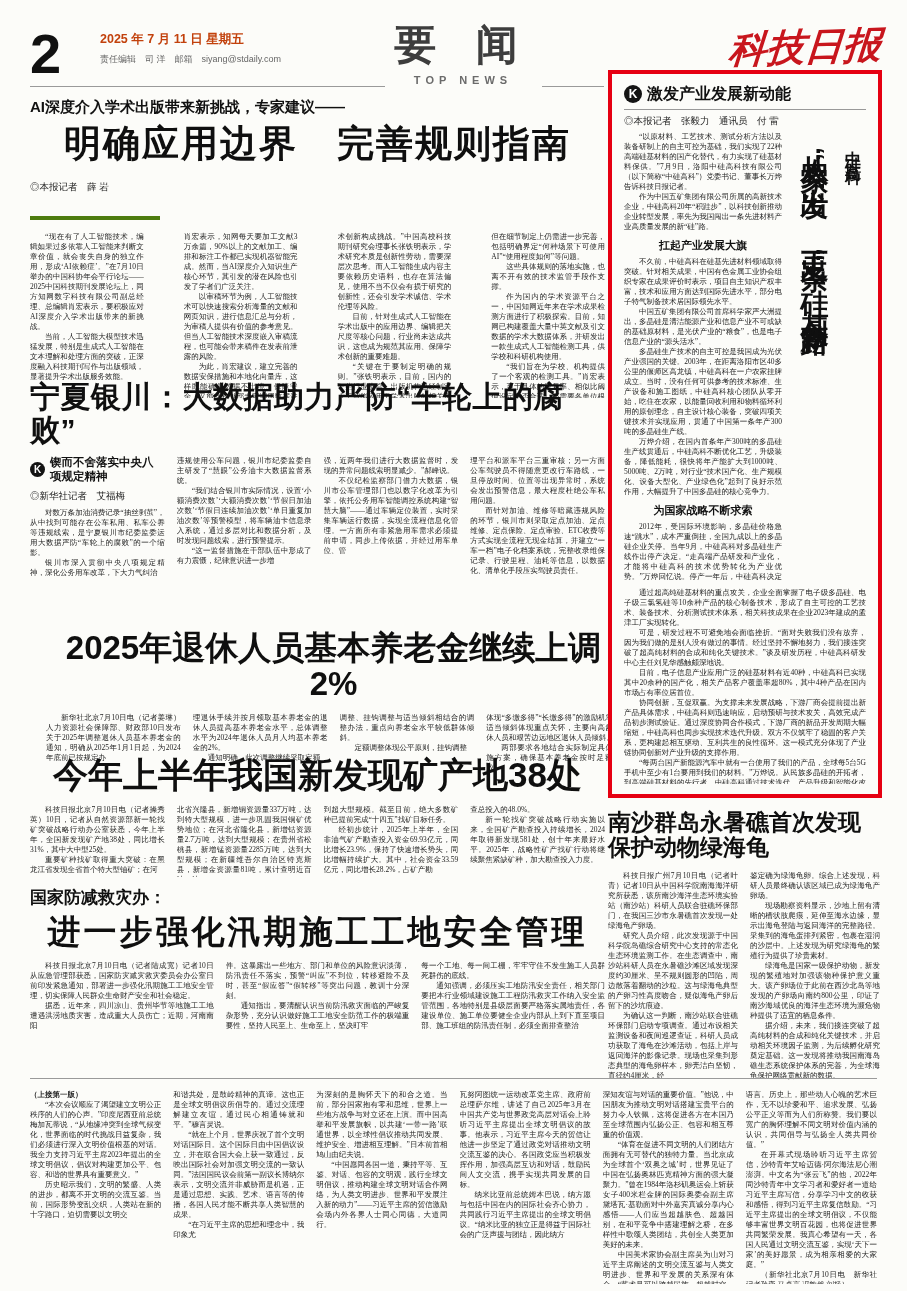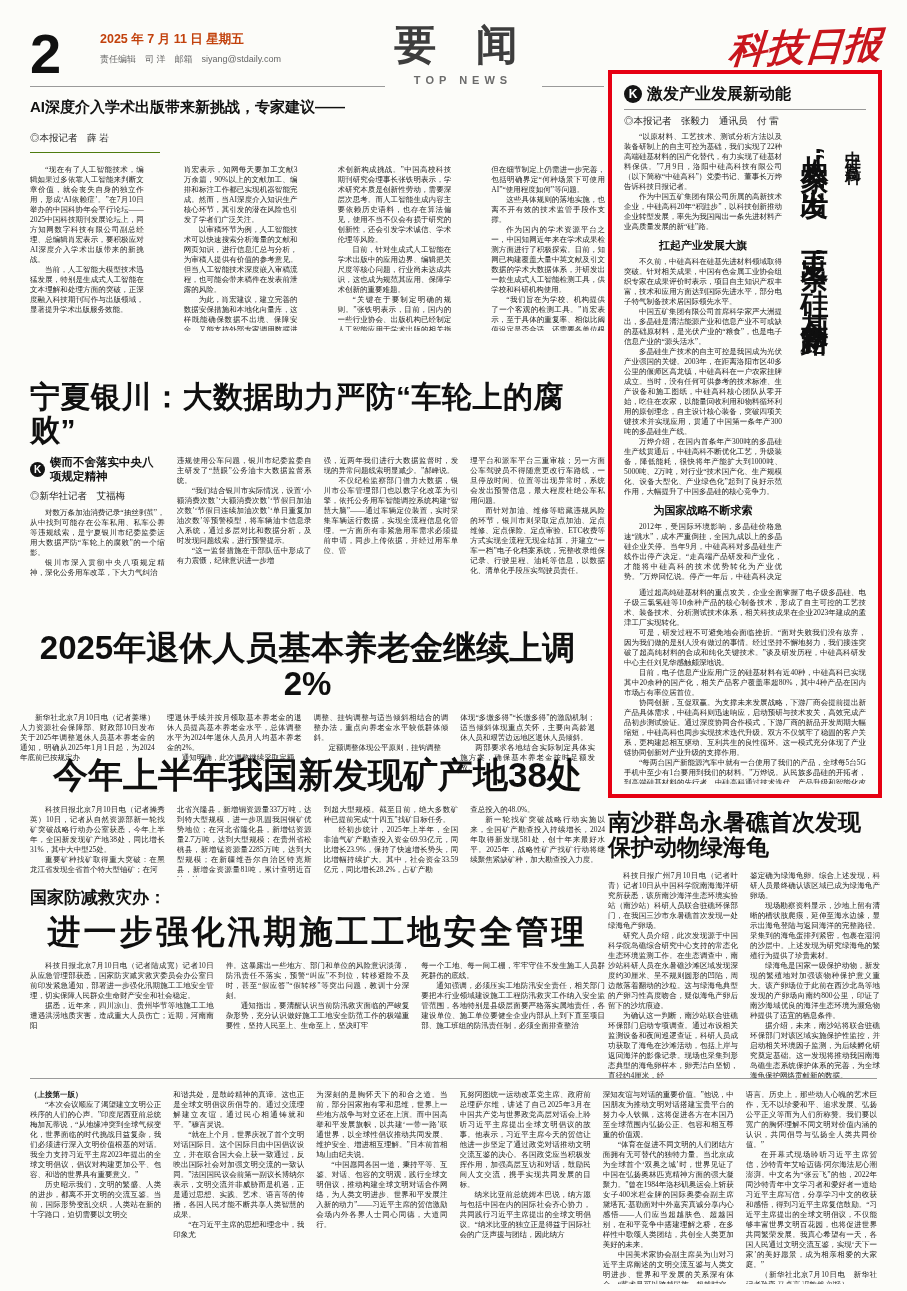--- a/index.html
+++ b/index.html
@@ -11,21 +11,21 @@
   .date-line{font:bold 12.5px/1.2 "Liberation Sans",sans-serif;color:#c2410c;}
   .editor-line{font:9px/1.2 "Liberation Sans",sans-serif;color:#666;margin-top:7px;}
   .section-title{font:bold 42px/1 "Liberation Sans",sans-serif;color:#3d3d3d;letter-spacing:14px;}
   .section-sub{font:bold 11px/1 "Liberation Sans",sans-serif;color:#6b6b6b;letter-spacing:5px;}
   .masthead{font:bold italic 38px/1 "Liberation Serif",serif;color:#c8161d;transform:skewX(-6deg) rotate(-2deg);}
   .hrule{border-top:1.5px solid #9a9a9a;height:0;}
   
   .kicker{font:bold 15px/1.2 "Liberation Sans",sans-serif;color:#111;}
   .headline{font-family:"Liberation Sans",sans-serif;font-weight:bold;color:#0f0f0f;line-height:1.1;}
   .byline{font:9.5px/1.3 "Liberation Sans",sans-serif;color:#222;}
-  .byline-rule{border-bottom:1px solid #4d7c0f;padding-bottom:8px;}
+  .byline-rule{border-bottom:4px solid #4d7c0f;padding-bottom:23px;}
   
   .bodytxt{font-size:7.5px;line-height:10px;color:#232323;}
   .cols{display:flex;gap:12px;overflow:hidden;}
   .col{flex:1;overflow:hidden;}
   .para{margin:0;text-indent:2em;text-align:justify;}
   .cont > .para:first-child{text-indent:0;}
   
   .kbadge{display:flex;align-items:center;gap:5px;font:bold 11.5px/1.2 "Liberation Sans",sans-serif;color:#111;margin-bottom:6px;}
   .kicon{flex:0 0 auto;width:15px;height:15px;border-radius:50%;background:#141414;color:#fff;
          font:bold 10px/15px "Liberation Sans",sans-serif;text-align:center;}
@@ -58,20 +58,21 @@
   <div class="abs" style="left:388px;top:24px;width:150px;text-align:center;">
     <div class="section-title">要 闻</div>
     <div class="section-sub" style="margin-top:9px;">TOP NEWS</div>
   </div>
   <div class="abs hrule" style="left:30px;top:86px;width:355px;"></div>
   <div class="abs hrule" style="left:542px;top:86px;width:62px;"></div>
   <div class="abs masthead" style="right:26px;top:28px;">科技日报</div>
 
   <div class="abs" style="left:30px;top:98px;width:575px;">
     <div class="kicker">AI深度介入学术出版带来新挑战，专家建议——</div>
+    <div class="headline" style="font-size:37px;letter-spacing:2px;text-align:center;margin-top:8px;">明确应用边界　完善规则指南</div>
     <div class="byline byline-rule" style="width:130px;margin-top:16px;">◎本报记者　薛 岩</div>
     <div class="cols bodytxt" style="margin-top:12px;height:166px;gap:40px;">
       <div class="col">
           <p class="para">“现在有了人工智能技术，编辑如果过多依靠人工智能来判断文章价值，就会丧失自身的独立作用，形成‘AI依赖症’。”在7月10日举办的中国科协年会平行论坛——2025中国科技期刊发展论坛上，同方知网数字科技有限公司副总经理、总编辑肖宏表示，要积极应对AI深度介入学术出版带来的新挑战。</p>
           <p class="para">当前，人工智能大模型技术迅猛发展，特别是生成式人工智能在文本理解和处理方面的突破，正深度融入科技期刊写作与出版领域，显著提升学术出版服务效能。</p>
         </div>
       <div class="col cont">
           <p class="para">肖宏表示，知网每天要加工文献3万余篇，90%以上的文献加工、编排和标注工作都已实现机器智能完成。然而，当AI深度介入知识生产核心环节，其引发的潜在风险也引发了学者们广泛关注。</p>
           <p class="para">以审稿环节为例，人工智能技术可以快速搜索分析海量的文献和网页知识，进行信息汇总与分析，为审稿人提供有价值的参考意见。但当人工智能技术深度嵌入审稿流程，也可能会带来稿件在发表前泄露的风险。</p>
           <p class="para">为此，肖宏建议，建立完善的数据安保措施和本地化向量库，这样既能确保数据不出境、保障安全，又能支持外部专家调用数据进行审稿。</p>
@@ -114,21 +115,21 @@
           <p class="para">强，近两年我们进行大数据监督时，发现的异常问题线索明显减少。”郝峰说。</p>
           <p class="para">不仅纪检监察部门借力大数据，银川市公车管理部门也以数字化改革为引擎，依托公务用车智能调控系统构建“智慧大脑”——通过车辆定位装置，实时采集车辆运行数据，实现全流程信息化管理。一方面所有非紧急用车需求必须提前申请，同步上传依据，并经过用车单位、管</p>
         </div>
       <div class="col cont">
           <p class="para">理平台和派车平台三重审核；另一方面公车驾驶员不得随意更改行车路线，一旦停放时间、位置等出现异常时，系统会发出预警信息，最大程度杜绝公车私用问题。</p>
           <p class="para">而针对加油、维修等暗藏违规风险的环节，银川市则采取定点加油、定点维修、定点保险、定点审验、ETC收费等方式实现全流程无现金结算，并建立“一车一档”电子化档案系统，完整收录维保记录、行驶里程、油耗等信息，以数据化、清单化手段压实驾驶员责任。</p>
         </div>
     </div>
   </div>
 
-  <div class="abs" style="left:20px;top:630px;width:575px;">
+  <div class="abs" style="left:46px;top:630px;width:575px;">
     <div class="headline" style="font-size:33px;text-align:center;">2025年退休人员基本养老金继续上调2%</div>
     <div class="cols bodytxt" style="margin-top:10px;height:74px;">
       <div class="col">
           <p class="para">新华社北京7月10日电（记者姜琳）人力资源社会保障部、财政部10日发布关于2025年调整退休人员基本养老金的通知，明确从2025年1月1日起，为2024年底前已按规定办</p>
         </div>
       <div class="col cont">
           <p class="para">理退休手续并按月领取基本养老金的退休人员提高基本养老金水平，总体调整水平为2024年退休人员月人均基本养老金的2%。</p>
           <p class="para">通知明确，此次调整继续采取定额</p>
         </div>
       <div class="col cont">
@@ -223,21 +224,21 @@
     <div class="cols bodytxt" style="margin-top:10px;height:220px;">
       <div class="col">
           <p class="para">科技日报广州7月10日电（记者叶青）记者10日从中国科学院南海海洋研究所获悉，该所南沙海洋生态环境实验站（南沙站）科研人员联合驻礁环保部门，在我国三沙市永暑礁首次发现一处绿海龟产卵场。</p>
           <p class="para">研究人员介绍，此次发现源于中国科学院岛礁综合研究中心支持的常态化生态环境监测工作。在生态调查中，南沙站科研人员在永暑礁沙滩区域发现深度约30厘米、呈不规则圆形的凹陷，周边散落着翻动的沙粒。这与绿海龟典型的产卵习性高度吻合，疑似海龟产卵后留下的沙坑痕迹。</p>
           <p class="para">为确认这一判断，南沙站联合驻礁环保部门启动专项调查。通过布设相关监测设备和夜间巡逻查证，科研人员成功获取了海龟在沙滩活动，包括上岸与返回海洋的影像记录。现场也采集到形态典型的海龟卵样本，卵壳洁白坚韧，直径约4厘米，经</p>
         </div>
       <div class="col cont">
           <p class="para">鉴定确为绿海龟卵。综合上述发现，科研人员最终确认该区域已成为绿海龟产卵场。</p>
           <p class="para">现场勘察资料显示，沙地上留有清晰的槽状肢爬痕，延伸至海水边缘，显示出海龟登陆与返回海洋的完整路径。采集到的海龟蛋排列紧密，包裹在湿润的沙层中。上述发现为研究绿海龟的繁殖行为提供了珍贵素材。</p>
           <p class="para">绿海龟是国家一级保护动物，新发现的繁殖地对加强该物种保护意义重大。该产卵场位于此前在西沙北岛等地发现的产卵场向南约800公里，印证了南沙海域优良的海洋生态环境为濒危物种提供了适宜的栖息条件。</p>
-          <p class="para">据介绍，未来，南沙站将联合驻礁环保部门对该区域实施保护性监控，并启动相关环境因子监测，为后续孵化研究奠定基础。这一发现将推动我国南海岛礁生态系统保护体系的完善，为全球海龟保护网络贡献新的数据。</p>
+          <p class="para">据介绍，未来，我们接连突破了超高纯材料的合成和纯化关键技术，并启动相关环境因子监测，为后续孵化研究奠定基础。这一发现将推动我国南海岛礁生态系统保护体系的完善，为全球海龟保护网络贡献新的数据。</p>
         </div>
     </div>
   </div>
 
   <div class="abs band-rule" style="left:30px;top:1078px;width:847px;"></div>
   <div class="abs cols bodytxt" style="left:30px;top:1090px;width:847px;height:194px;">
     <div class="col">
       <p class="para lead-bold">（上接第一版）</p>
       <div>
           <p class="para">“本次会议顺应了渴望建立文明公正秩序的人们的心声。”印度尼西亚前总统梅加瓦蒂说，“从地缘冲突到全球气候变化，世界面临的时代挑战日益复杂，我们必须进行深入文明价值根基的对话。我全力支持习近平主席2023年提出的全球文明倡议，倡议对构建更加公平、包容、和谐的世界具有重要意义。”</p>

